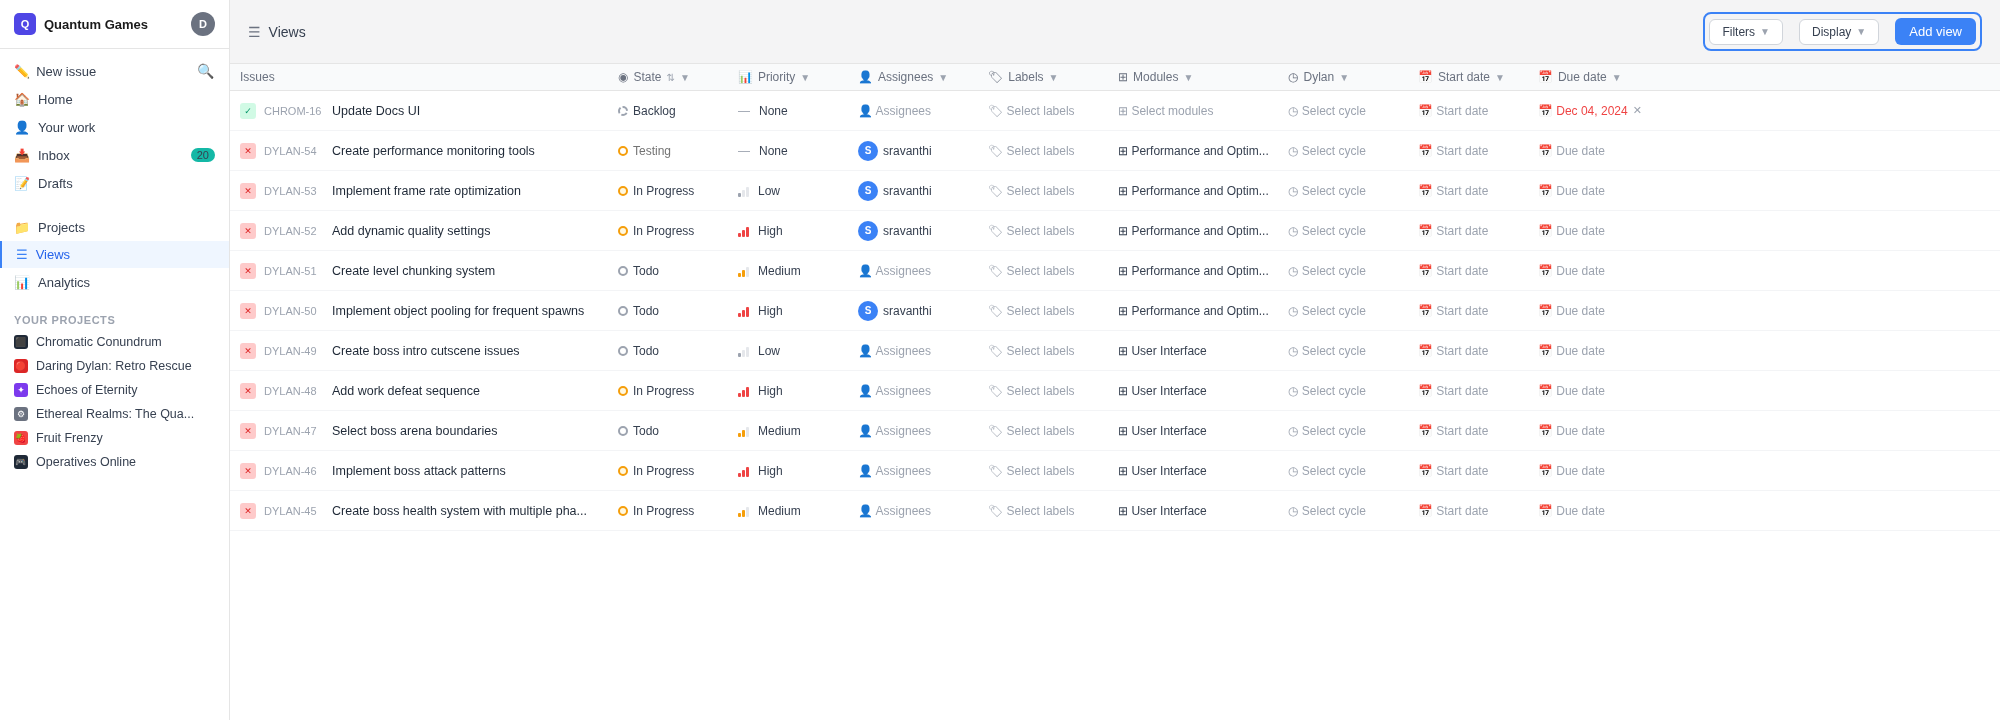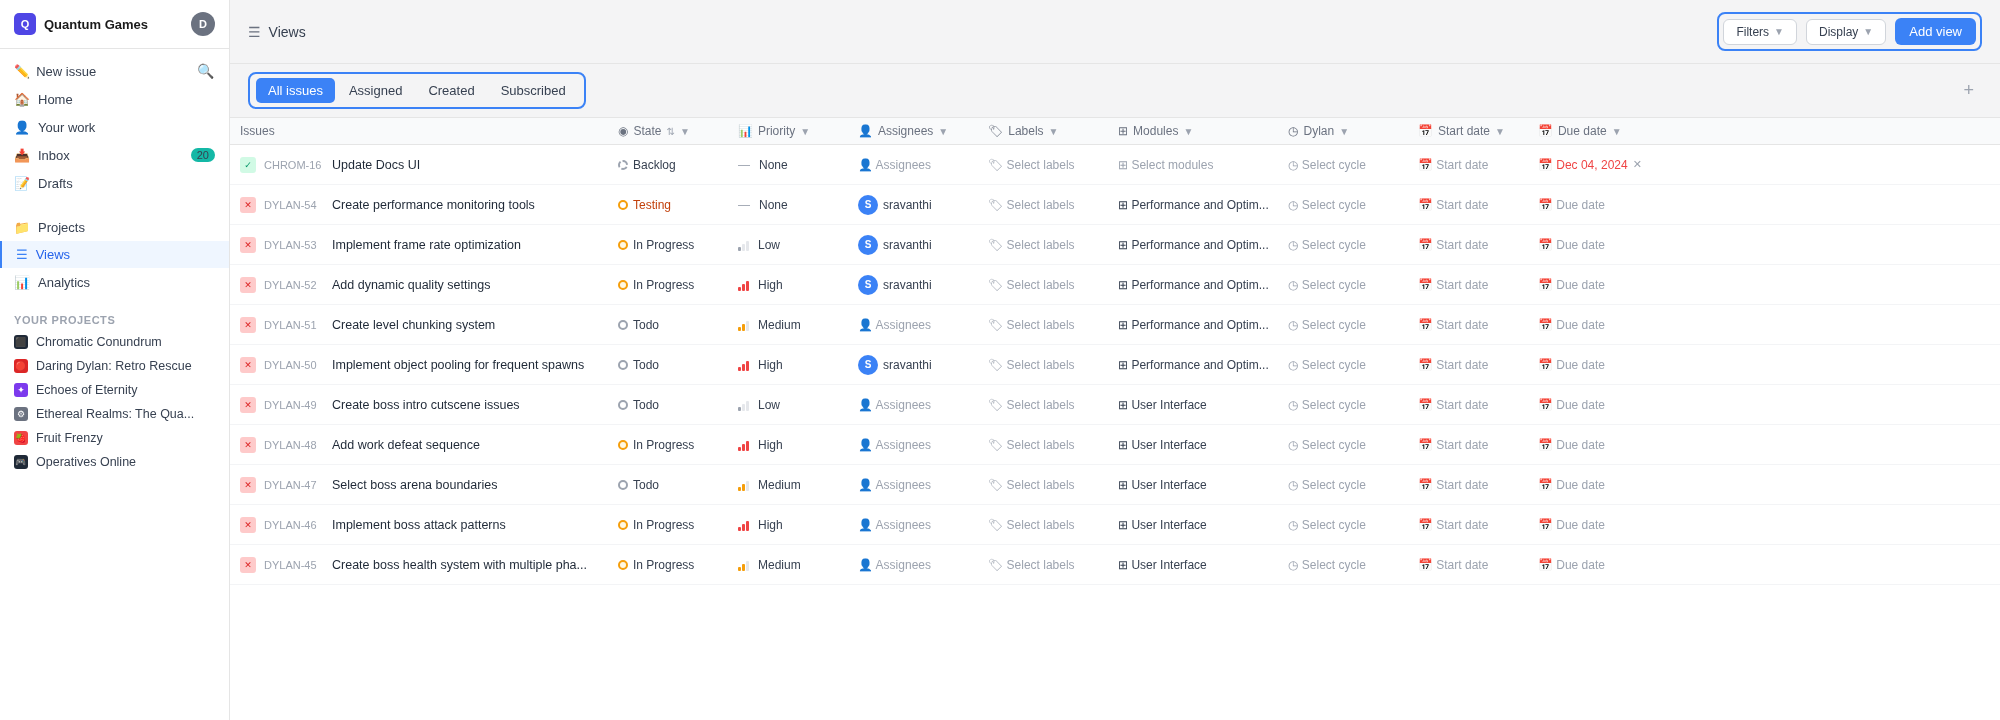--- a/index.html
+++ b/index.html
@@ -25,21 +25,21 @@
     .project-dot { width: 14px; height: 14px; border-radius: 3px; flex-shrink: 0; display: flex; align-items: center; justify-content: center; font-size: 10px; }
 
     
     .main { flex: 1; display: flex; flex-direction: column; overflow: hidden; }
 
     
     .topbar { display: flex; align-items: center; justify-content: space-between; padding: 12px 18px; background: #f4f4f5; border-bottom: 1px solid #e5e5e5; }
     .topbar-left { display: flex; align-items: center; gap: 8px; font-size: 14px; font-weight: 500; color: #374151; }
     .btn-outline { border: 1px solid #d1d5db; background: #fff; border-radius: 6px; padding: 5px 12px; cursor: pointer; font-size: 12px; color: #374151; display: flex; align-items: center; gap: 5px; }
     .btn-primary { background: #3b82f6; color: #fff; border: none; border-radius: 6px; padding: 6px 14px; cursor: pointer; font-size: 13px; font-weight: 500; }
-    .topbar-right-wrapper { border: 2px solid #3b82f6; border-radius: 8px; padding: 4px; display: flex; align-items: center; gap: 9px; }
+    .topbar-right-wrapper { border: 2px solid #3b82f6; border-radius: 8px; padding: 4px; display: flex; align-items: center; gap: 16px; }
 
     
     .tabs-bar { display: flex; align-items: center; padding: 0 18px; background: #f4f4f5; border-bottom: 1px solid #e5e5e5; }
     .tabs-wrapper { display: flex; align-items: center; border: 2px solid #3b82f6; border-radius: 8px; padding: 4px 6px; gap: 2px; margin: 8px 0; }
     .tab { padding: 5px 12px; border-radius: 5px; cursor: pointer; font-size: 13px; color: #374151; }
     .tab.active { background: #3b82f6; color: #fff; font-weight: 500; }
     .tab-add { margin-left: auto; cursor: pointer; color: #9ca3af; font-size: 18px; padding: 4px 8px; }
 
     
     .table-area { flex: 1; overflow-y: auto; background: #fff; }
@@ -178,37 +178,20 @@
       <button class="btn-outline">
         <span>Display</span>
         <span style="color:#9ca3af;font-size:10px;">▼</span>
       </button>
       <button class="btn-primary">
         <span>Add view</span>
       </button>
     </div>
   </div>
 
-  <div class="tabs-bar">
-    <div class="tabs-wrapper">
-      <div class="tab active">
-        <span>All issues</span>
-      </div>
-      <div class="tab">
-        <span>Assigned</span>
-      </div>
-      <div class="tab">
-        <span>Created</span>
-      </div>
-      <div class="tab">
-        <span>Subscribed</span>
-      </div>
-    </div>
-    <div class="tab-add">+</div>
-  </div>
 
   <div class="table-area">
 
     <div class="table-header">
       <div class="col-issues">
         <span>Issues</span>
       </div>
       <div class="col-state">
         <span style="font-size:12px;color:#6b7280;">◉</span>
         <span>State</span>
@@ -288,21 +271,21 @@
     </div>
   </div>
         <div class="table-row">
     <div class="col-issues">
       <div style="width:16px;height:16px;border-radius:3px;background:#fecaca;display:flex;align-items:center;justify-content:center;font-size:9px;color:#dc2626;flex-shrink:0;">✕</div>
       <span class="issue-id">DYLAN-54</span>
       <span class="issue-title">Create performance monitoring tools</span>
     </div>
     <div class="col-state">
       <span style="width:10px;height:10px;border-radius:50%;border:2px solid #f59e0b;background:transparent;;display:inline-block;flex-shrink:0;"></span>
-      <span style="color:#c2410c;font-size:12px;">Testing</span>
+      <span style="color:#737373;font-size:12px;">Testing</span>
     </div>
     <div class="col-priority">
       <span class="priority-none" style="font-size:12px;">—</span>
       <span style="color:#374151;font-size:12px;margin-left:4px;">None</span>
     </div>
     <div class="col-assignees">
       <span style="width:20px;height:20px;border-radius:50%;background:#3b82f6;display:inline-flex;align-items:center;justify-content:center;color:#fff;font-size:10px;font-weight:600;">S</span>
     <span style="color:#374151;font-size:12px;">sravanthi</span>
     </div>
     <div class="col-labels">

